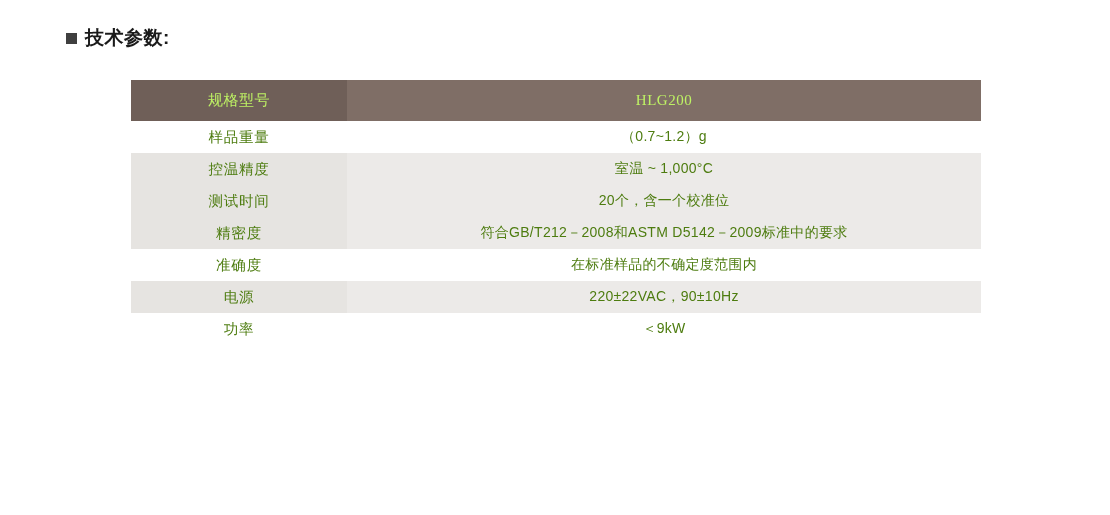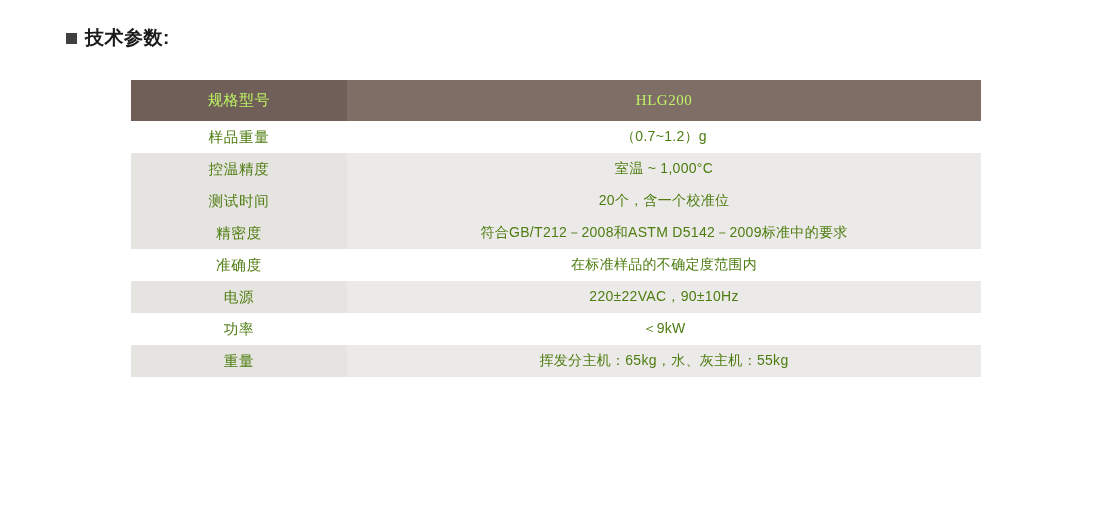--- a/index.html
+++ b/index.html
@@ -139,20 +139,16 @@
         <td class="cell-value">在标准样品的不确定度范围内</td>
       </tr>
       <tr class="row-even">
         <td class="cell-label">电源</td>
         <td class="cell-value">220±22VAC，90±10Hz</td>
       </tr>
       <tr class="row-odd">
         <td class="cell-label">功率</td>
         <td class="cell-value">＜9kW</td>
       </tr>
-      <tr class="row-even">
-        <td class="cell-label">重量</td>
-        <td class="cell-value">挥发分主机：65kg，水、灰主机：55kg</td>
-      </tr>
     </tbody>
   </table>
 
 </div>
 
 </body></html>

